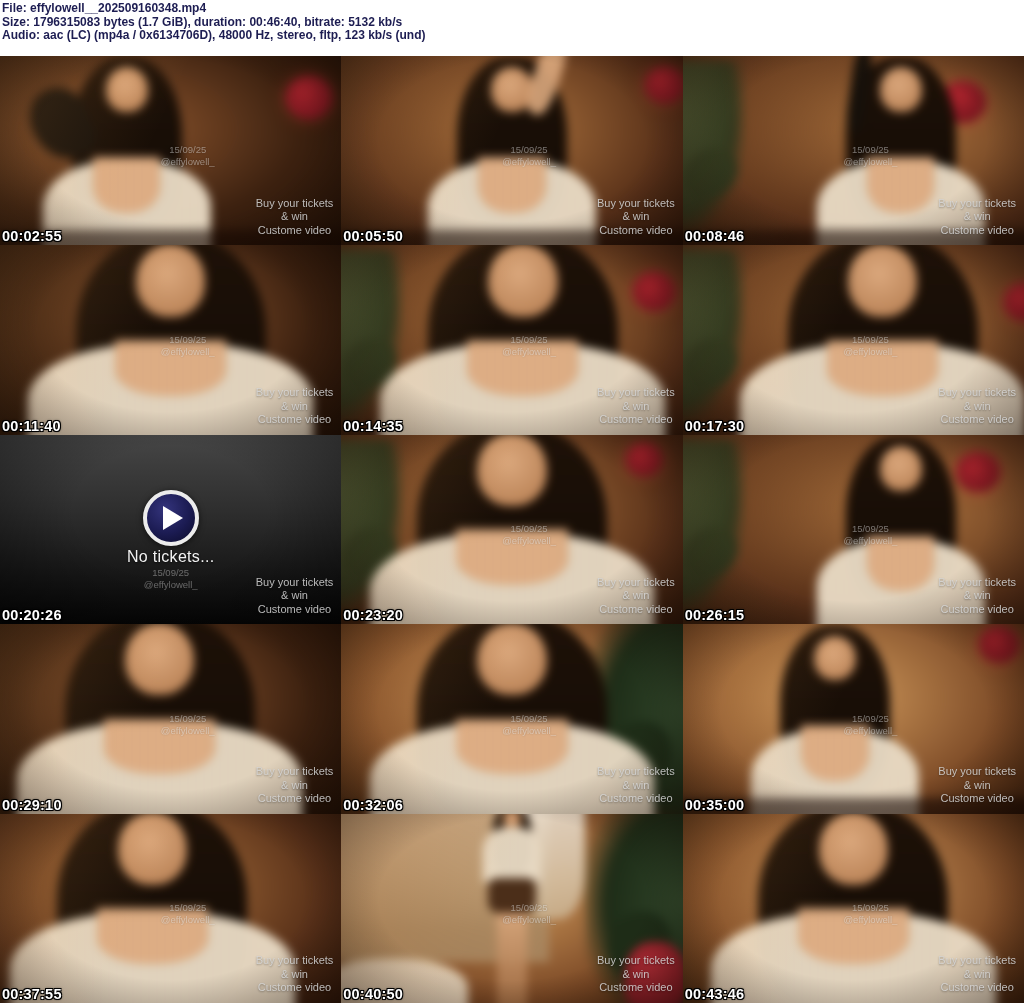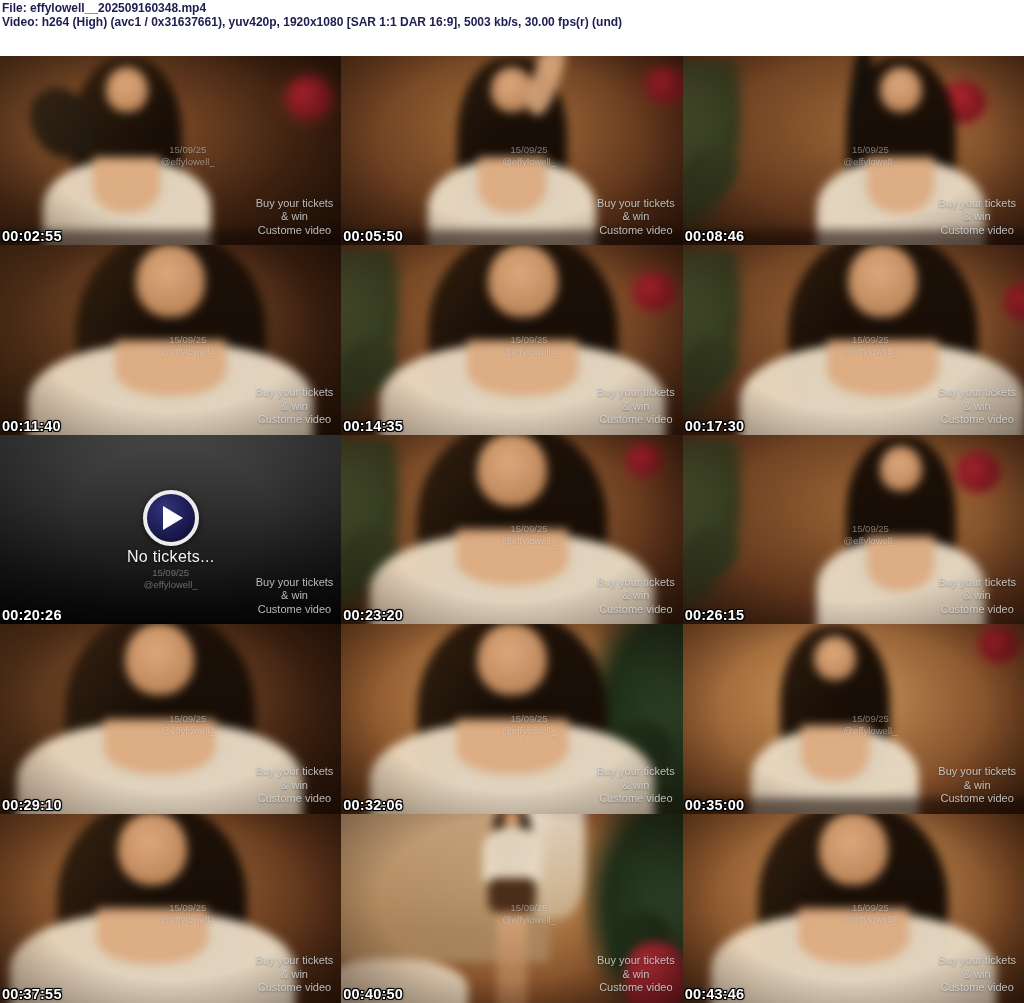--- a/index.html
+++ b/index.html
@@ -58,21 +58,22 @@
   .ns-wm { position:absolute; left:50%; top:70%; transform:translateX(-50%);
            text-align:center; color:rgba(255,255,255,0.35); font-size:9.5px; line-height:12px;
            white-space:nowrap; }
 </style>
 </head>
 <body>
 
 <div class="sheet">
   <div class="hdr">
     <div class="hdr-line">File: effylowell__202509160348.mp4</div>
-    <div class="hdr-line">Video: h264 (High) (avc1 / 0x31637661), yuv420p, 1920x1080 [SAR 1:1 DAR 16:9], 5003 kb/s, 30.00 fps(r) (und)</div>
+    <div class="hdr-line">Size: 1796315083 bytes (1.7 GiB), duration: 00:46:40, bitrate: 5132 kb/s</div>
+    <div class="hdr-line">Audio: aac (LC) (mp4a / 0x6134706D), 48000 Hz, stereo, fltp, 123 kb/s (und)</div>
   </div>
   <div class="grid" id="grid">
       <div class="cell">
         <div class="blurwrap">
           <div class="layer" style="inset: 0px; background: radial-gradient(at 38% 40%, rgb(138, 85, 48) 0%, rgb(58, 32, 16) 55%, rgb(28, 14, 5) 100%);"></div>
           <div class="layer" style="left: calc(88% - 23px); top: calc(26% - 23px); width: 46px; height: 42.32px; border-radius: 50%; background: radial-gradient(circle at 40% 35%, rgb(168, 37, 46) 0%, rgb(112, 22, 30) 75%); box-shadow: rgba(200, 60, 50, 0.45) 0px 0px 18px;"></div>
           <div class="layer" style="left: 23%; top: 6%; width: 30%; height: 80%; background: linear-gradient(rgb(29, 17, 8) 0%, rgb(18, 10, 4) 100%); border-radius: 46% 46% 38% 38%;"></div>
           <div class="layer" style="left: 32.25%; top: 11%; width: 11.5%; height: 21%; background: radial-gradient(circle at 45% 40%, rgb(217, 168, 127) 0%, rgb(176, 122, 80) 95%); border-radius: 50% 50% 46% 46%;"></div>
           <div class="layer" style="left: 15%; top: 55%; width: 46%; height: 52%; background: repeating-linear-gradient(90deg, rgb(236, 224, 205) 0px, rgb(236, 224, 205) 6px, rgb(216, 199, 171) 6px, rgb(216, 199, 171) 8px); border-radius: 42% 42% 8% 8%; opacity: 0.96;"></div>
           <div class="layer" style="left: 28.8%; top: 53%; width: 18.4%; height: 26%; background: rgb(217, 168, 127); border-radius: 0px 0px 45% 45%; opacity: 0.9;"></div>

